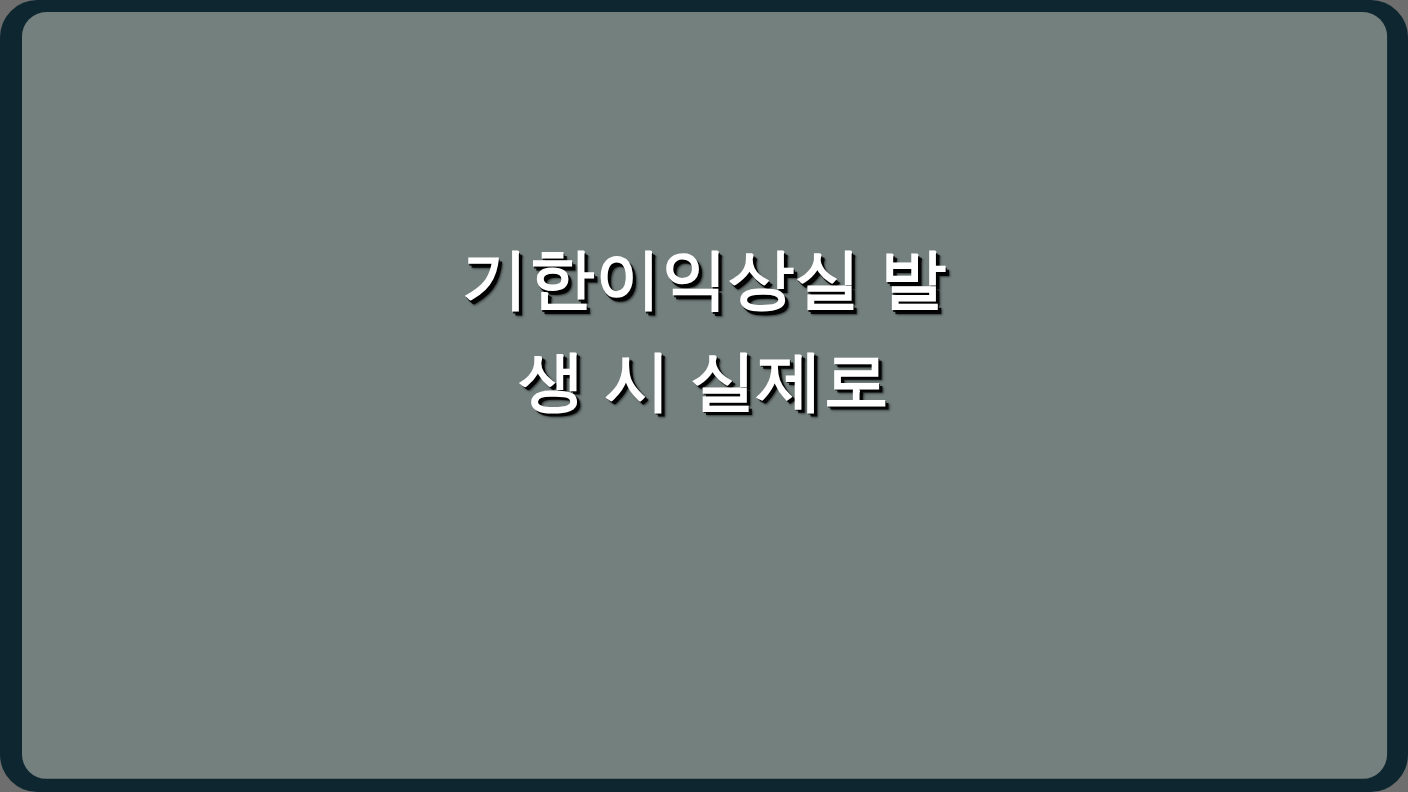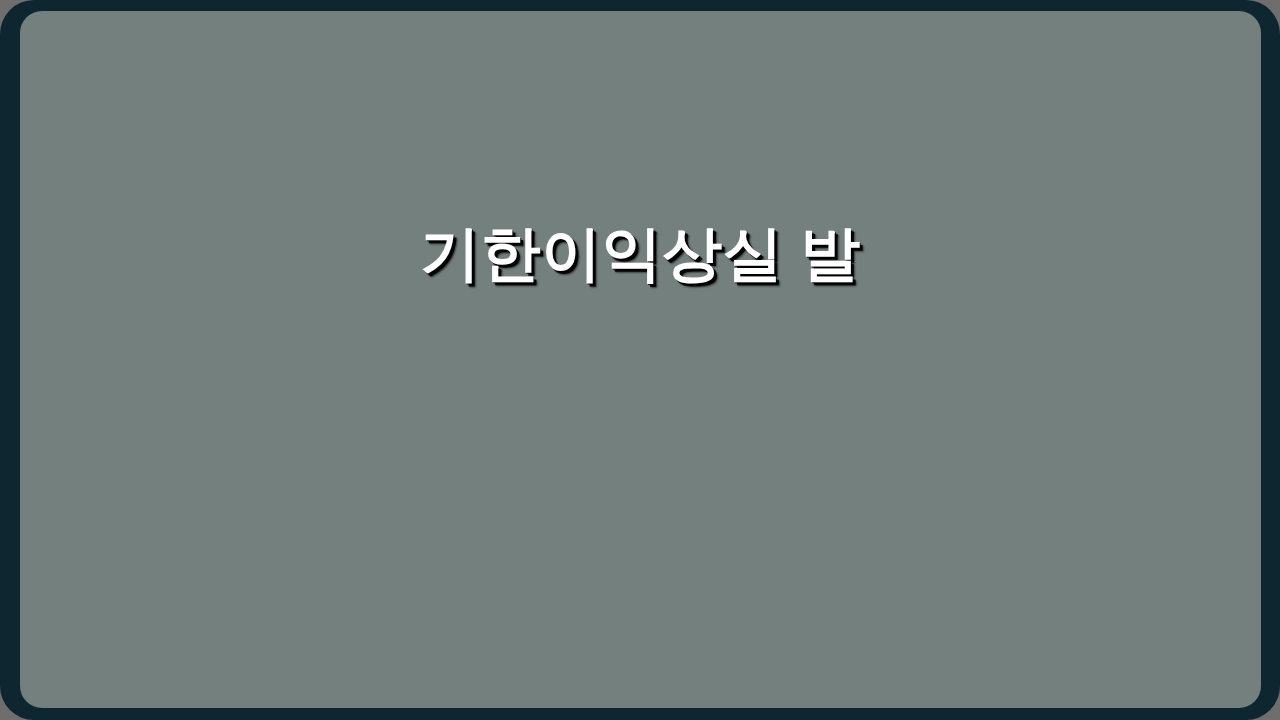--- a/index.html
+++ b/index.html
@@ -82,19 +82,20 @@
 <body>
 
 <div id="stage">
 
   <div id="frame">
 
     <div id="panel">
 
       <div id="title-block">
         <span class="title-line">기한이익상실 발</span>
+        <span class="title-line">생 시 실제로</span>
       </div>
 
     </div>
 
   </div>
 
 </div>
 
 </body></html>

